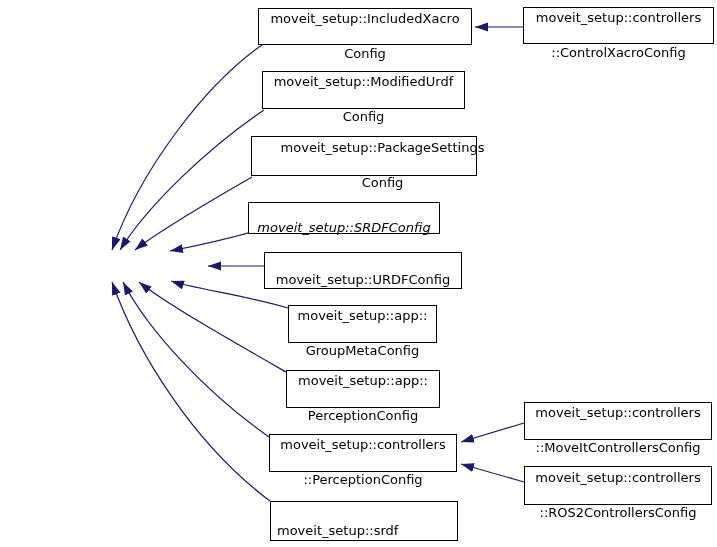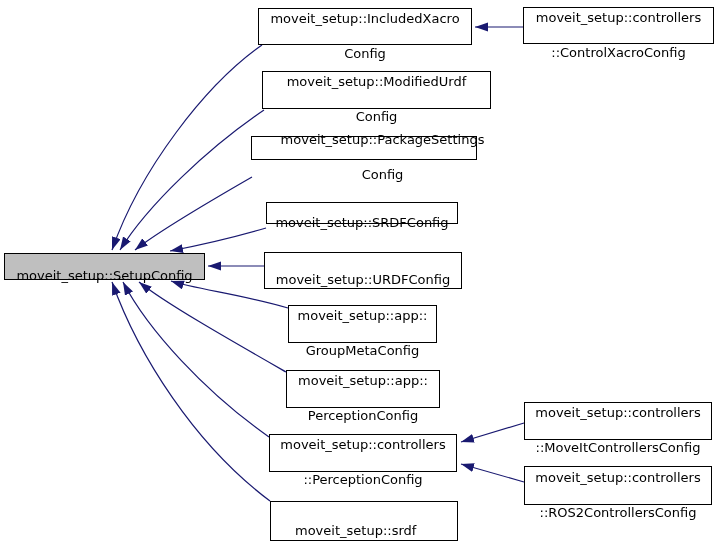--- a/index.html
+++ b/index.html
@@ -31,21 +31,21 @@
     line-height:17px;
     display:flex;
     flex-direction:column;
     justify-content:center;
     align-items:center;
     text-align:center;
     white-space:nowrap;
     cursor:pointer;
   }
   .node.highlight{background:var(--highlight-fill);}
-  .node.align-left{align-items:flex-start;text-align:left;padding-left:24px;}
+  .node.align-left{align-items:flex-start;text-align:left;padding-left:6px;}
   .node span{display:block;margin-top:18px;}
 </style>
 </head>
 <body>
 
 <div class="diagram">
 
   <svg class="edges" width="717" height="547" viewBox="0 0 717 547">
     <defs>
       <marker id="arrowhead" markerUnits="userSpaceOnUse" markerWidth="14" markerHeight="10" refX="13" refY="4.5" orient="auto">
@@ -60,45 +60,42 @@
     <path class="edge" marker-end="url(#arrowhead)" d="M 264,266 L 208,266"></path>
     <path class="edge" marker-end="url(#arrowhead)" d="M 288,308 C 245,295 195,289 171,281"></path>
     <path class="edge" marker-end="url(#arrowhead)" d="M 286,372 C 230,340 165,303 139,282"></path>
     <path class="edge" marker-end="url(#arrowhead)" d="M 269,437 C 205,392 148,330 123,282"></path>
     <path class="edge" marker-end="url(#arrowhead)" d="M 270,501 C 195,445 138,355 112,282"></path>
     <path class="edge" marker-end="url(#arrowhead)" d="M 523,27 L 475,27"></path>
     <path class="edge" marker-end="url(#arrowhead)" d="M 524,423 L 461,442"></path>
     <path class="edge" marker-end="url(#arrowhead)" d="M 524,482 L 461,464"></path>
   </svg>
 
-  <div class="node highlight" style="left:4px;top:253px;width:201px;height:27px;">
-    <span>moveit_setup::SetupConfig</span>
-  </div>
 
   <div class="node" style="left:258px;top:8px;width:214px;height:37px;">
     <span>moveit_setup::IncludedXacro</span>
     <span>Config</span>
   </div>
 
   <div class="node" style="left:523px;top:7px;width:191px;height:37px;">
     <span>moveit_setup::controllers</span>
     <span>::ControlXacroConfig</span>
   </div>
 
-  <div class="node" style="left:262px;top:71px;width:229px;height:38px;">
+  <div class="node" style="left:262px;top:71px;width:203px;height:38px;">
     <span>moveit_setup::ModifiedUrdf</span>
     <span>Config</span>
   </div>
 
-  <div class="node" style="left:251px;top:136px;width:226px;height:24px;padding-left:37px;">
+  <div class="node" style="left:251px;top:136px;width:226px;height:40px;padding-left:37px;">
     <span>moveit_setup::PackageSettings</span>
     <span>Config</span>
   </div>
 
-  <div class="node" style="left:266px;top:202px;width:192px;height:22px;">
+  <div class="node" style="left:248px;top:202px;width:192px;height:32px;font-style:italic;">
     <span>moveit_setup::SRDFConfig</span>
   </div>
 
   <div class="node" style="left:264px;top:252px;width:198px;height:37px;">
     <span>moveit_setup::URDFConfig</span>
   </div>
 
   <div class="node" style="left:288px;top:305px;width:149px;height:38px;">
     <span>moveit_setup::app::</span>
     <span>GroupMetaConfig</span>

